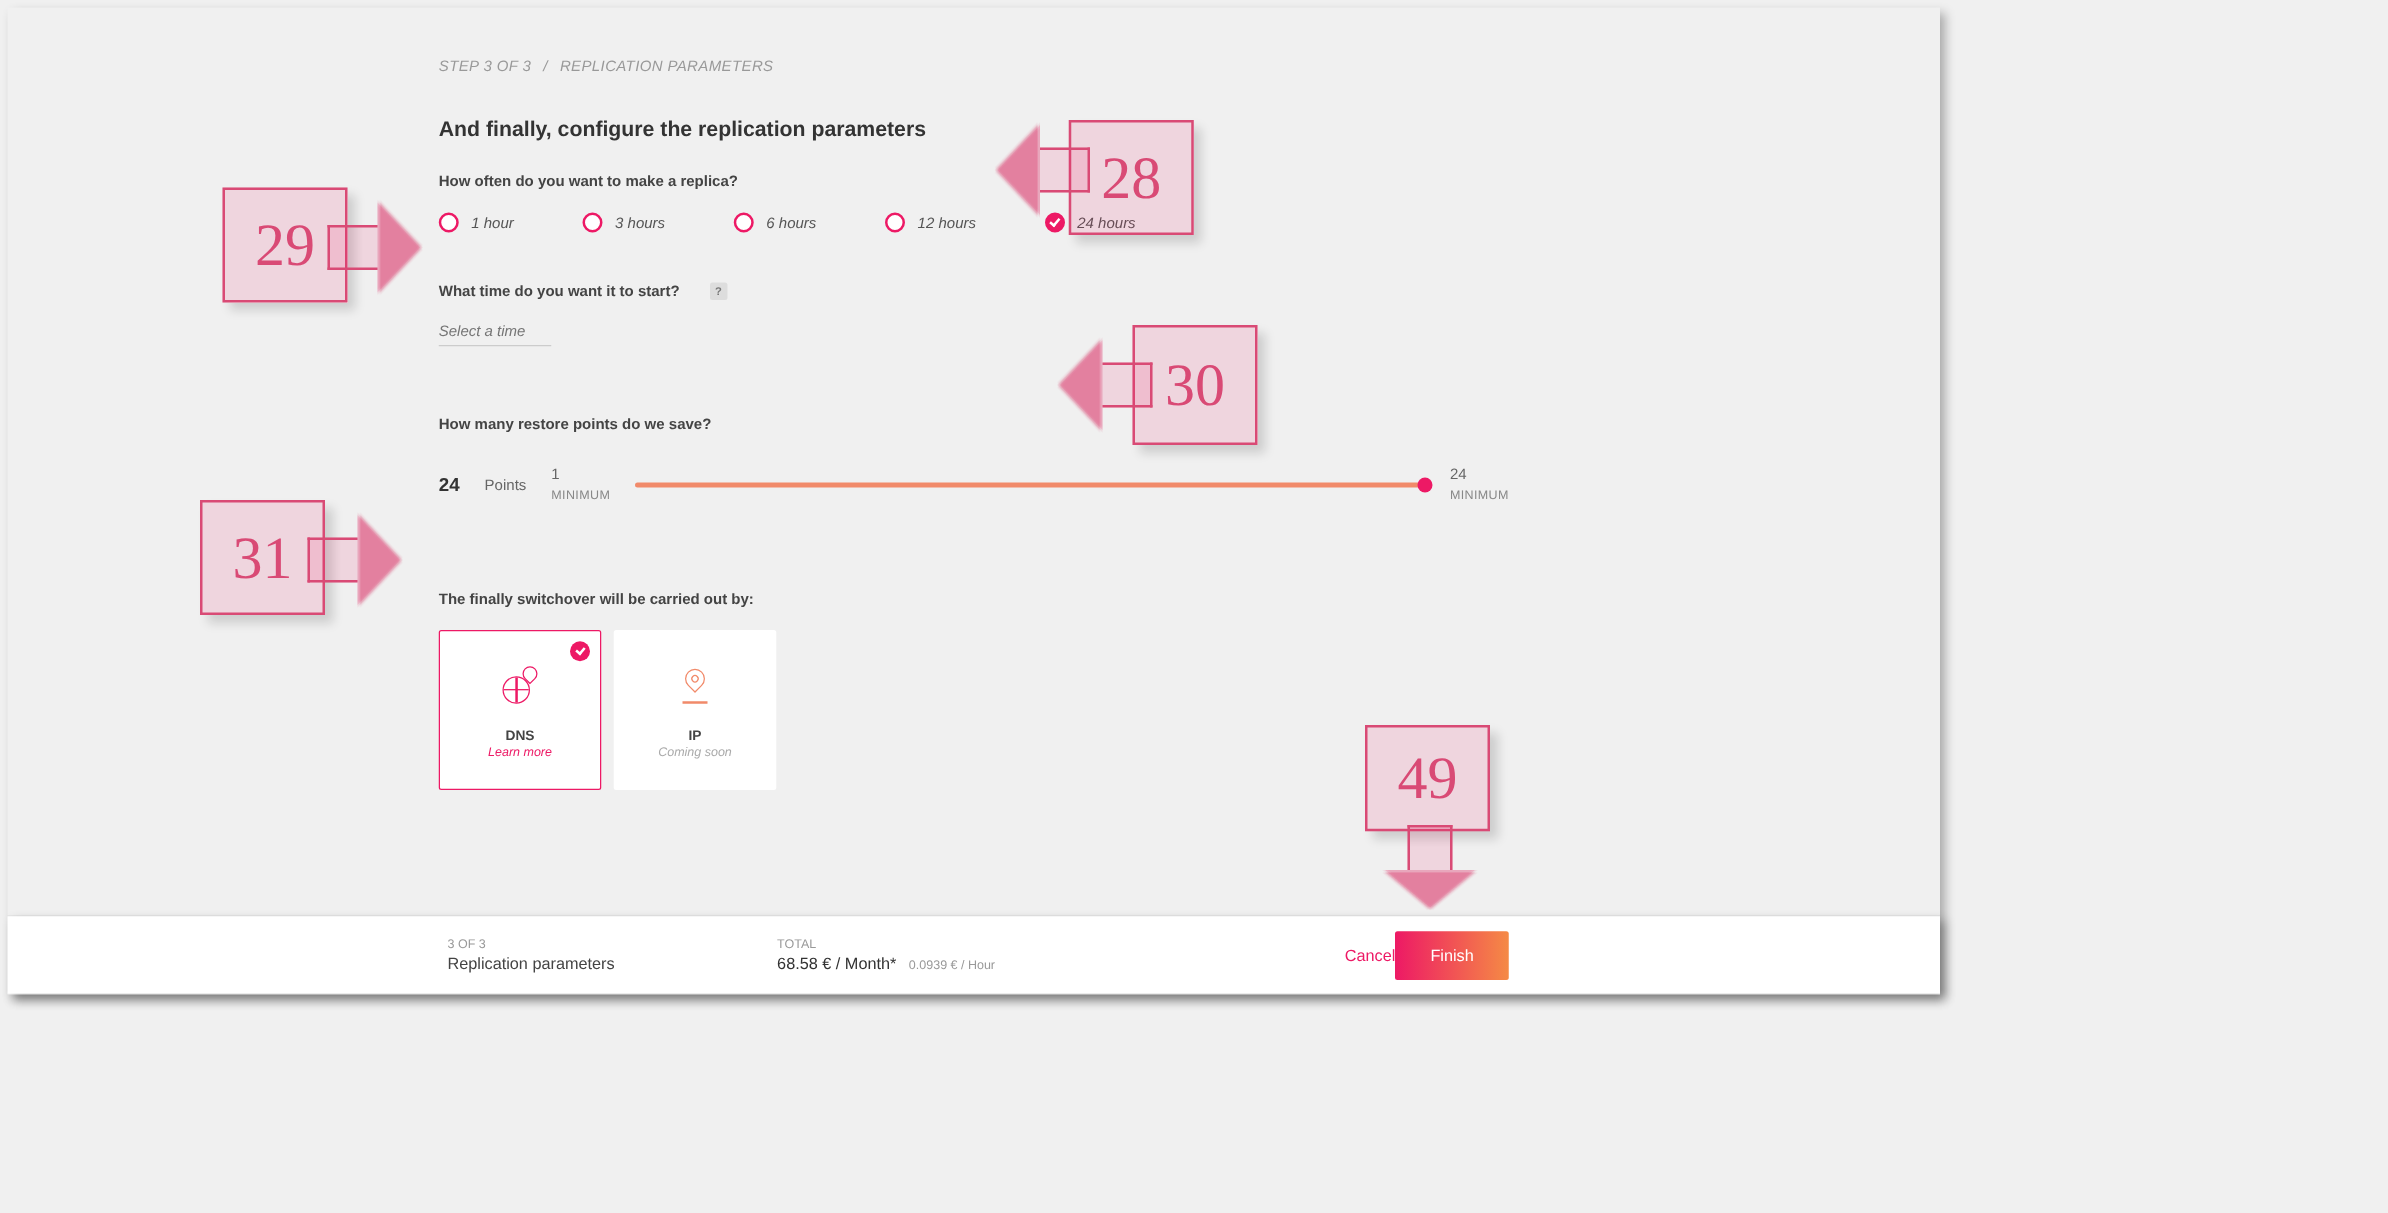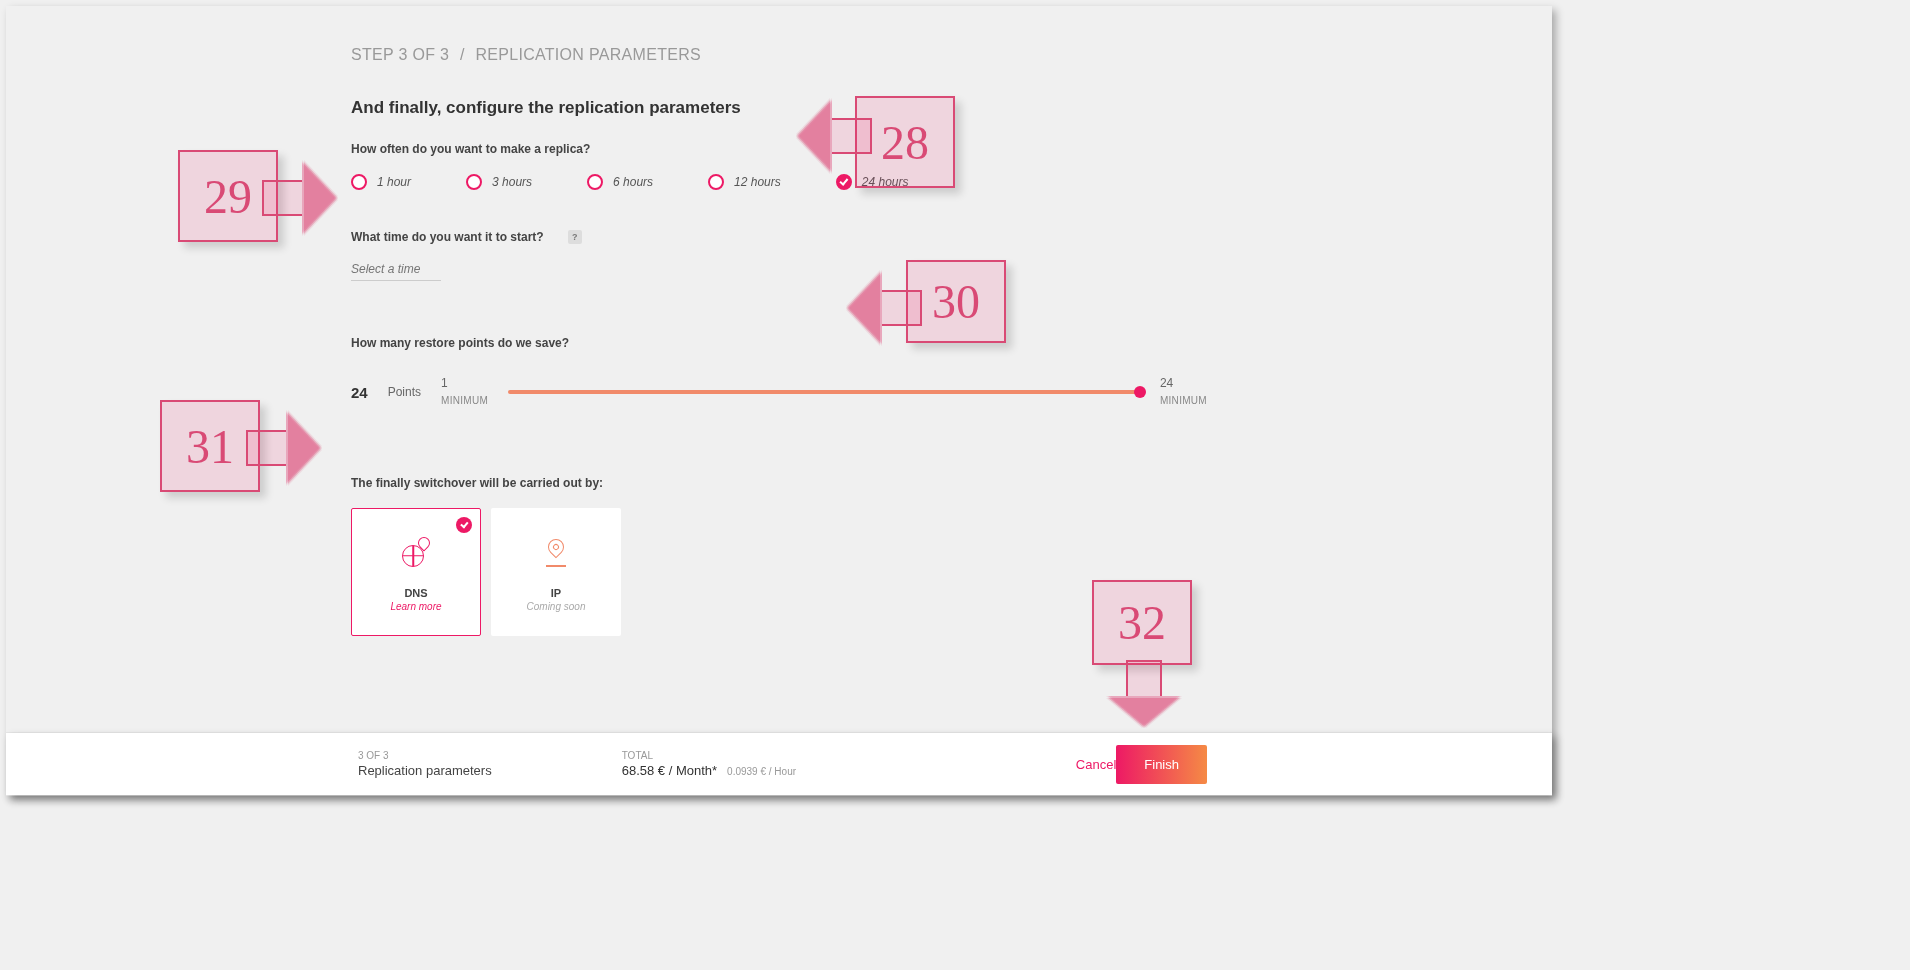--- a/index.html
+++ b/index.html
@@ -5,21 +5,21 @@
   * { box-sizing: border-box; margin: 0; padding: 0; font-family: -apple-system, BlinkMacSystemFont, "Segoe UI", Arial, sans-serif; }
   body { background: #f0f0f0; width: 1910px; height: 970px; position: relative; overflow: hidden; }
 
   .canvas {
     position: absolute; top: 6px; left: 6px; width: 1546px; height: 790px;
     background: #f0f0f0; box-shadow: 4px 4px 8px rgba(0,0,0,0.3);
   }
 
   .content { padding: 40px 345px 30px 345px; }
 
-  .breadcrumb { font-size: 16px; color: #999; text-transform: uppercase; letter-spacing: 0.3px; margin-bottom: 34px; }
+  .breadcrumb { font-size: 12px; color: #999; text-transform: uppercase; letter-spacing: 0.3px; margin-bottom: 34px; font-style: italic; }
   .breadcrumb .sep { margin: 0 6px; }
 
   .title { font-size: 17px; font-weight: 700; color: #333; margin-bottom: 24px; }
 
   .section-label { font-size: 12px; font-weight: 700; color: #444; margin-bottom: 18px; margin-top: 10px; }
 
   .radio-row { display: flex; gap: 55px; align-items: center; margin-bottom: 40px; font-style: italic; }
   .radio-item { display: flex; gap: 10px; align-items: center; cursor: pointer; }
   .radio-circle {
     width: 16px; height: 16px; border: 2px solid #ed1965; border-radius: 50%;
@@ -263,35 +263,35 @@
 </div>
 
 <div class="anno" style="top:150px; left:178px; width:100px; height:92px;">
   <div class="anno-num">29</div>
 </div>
 <div class="arrow-right" style="top:180px; left:262px; width:74px; height:36px;">
   <div class="shaft"></div>
     <div class="head"></div>
 </div>
 
-<div class="anno" style="top:260px; left:906px; width:100px; height:83px;">
+<div class="anno" style="top:260px; left:906px; width:100px; height:96px;">
   <div class="anno-num">30</div>
 </div>
 <div class="arrow-left" style="top:290px; left:848px; width:74px; height:36px;">
   <div class="shaft"></div>
     <div class="head"></div>
 </div>
 
 <div class="anno" style="top:400px; left:160px; width:100px; height:92px;">
   <div class="anno-num">31</div>
 </div>
 <div class="arrow-right" style="top:430px; left:246px; width:74px; height:36px;">
   <div class="shaft"></div>
     <div class="head"></div>
 </div>
 
 <div class="anno" style="top:580px; left:1092px; width:100px; height:85px;">
-  <div class="anno-num">32</div>
+  <div class="anno-num">49</div>
 </div>
 <div class="arrow-down" style="top:660px; left:1126px; width:36px; height:66px;">
   <div class="shaft"></div>
     <div class="head"></div>
 </div>
 
 </body></html>

